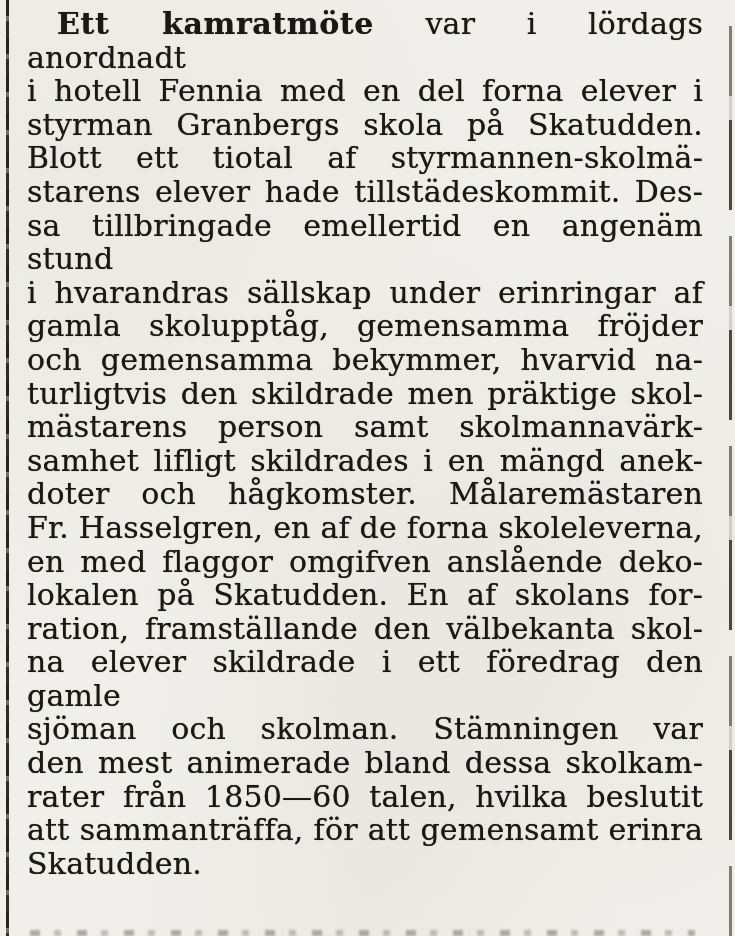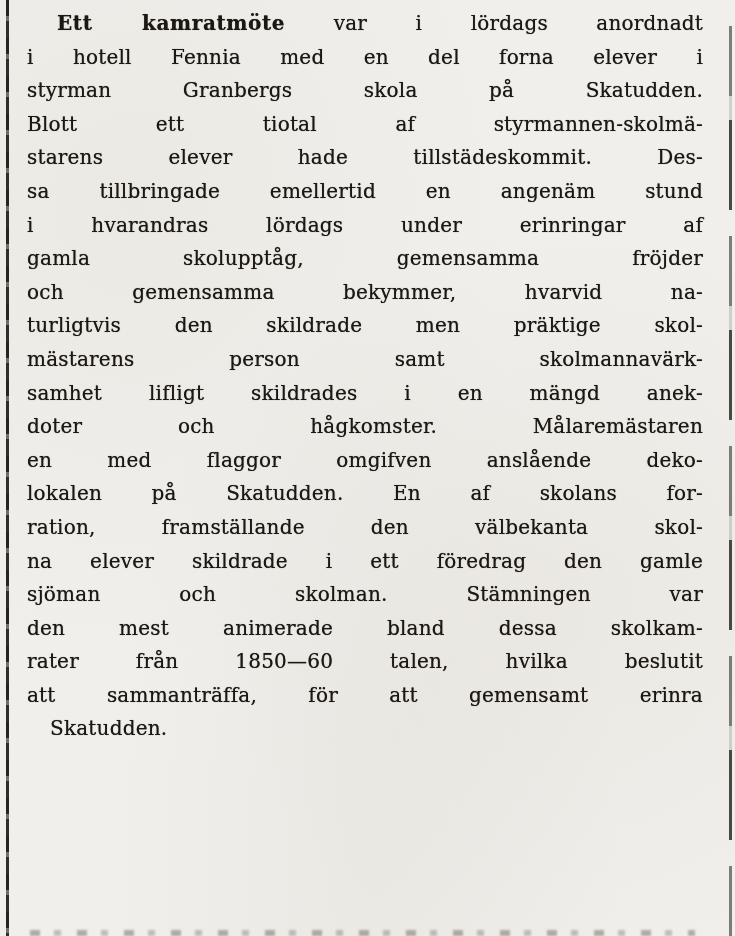--- a/index.html
+++ b/index.html
@@ -37,30 +37,30 @@
       rgba(34,30,26,0.80) 120px 210px);
   }
 
   .column {
     position: absolute;
     left: 27px; top: 7px;
     width: 676px;
   }
   .para { margin: 0; }
   .line {
-    font-size: 20px;
+    font-size: 30px;
     line-height: 33.6px;
     color: #1b1713;
     text-align: justify;
     text-align-last: justify;
     text-shadow: 0 0 0.7px rgba(27,23,19,0.75);
     letter-spacing: 0.2px;
   }
   .line.first { text-indent: 30px; }
-  .line.last  { text-align-last: left; margin-left: 23px; }
+  .line.last  { text-align-last: left; }
   .line b { font-weight: bold; letter-spacing: 0.6px; }
 
   
   .cutoff {
     position: absolute;
     left: 30px; right: 40px; bottom: 0;
     height: 6px;
     background: repeating-linear-gradient(90deg,
       rgba(70,62,54,0.38) 0 10px,
       transparent 10px 24px,
@@ -77,27 +77,28 @@
 
 <main class="column">
   <p class="para">
     </p>
     <div class="line first"><b>Ett kamratmöte</b><span> var i lördags anordnadt</span></div>
     <div class="line">i hotell Fennia med en del forna elever i</div>
     <div class="line">styrman Granbergs skola på Skatudden.</div>
     <div class="line">Blott ett tiotal af styrmannen-skolmä-</div>
     <div class="line">starens elever hade tillstädeskommit.  Des-</div>
     <div class="line">sa tillbringade emellertid en angenäm stund</div>
-    <div class="line">i hvarandras lördags under erinringar af</div>
+    <div class="line">i hvarandras sällskap under erinringar af</div>
     <div class="line">gamla skolupptåg, gemensamma fröjder</div>
     <div class="line">och gemensamma bekymmer, hvarvid na-</div>
     <div class="line">turligtvis den skildrade men präktige skol-</div>
     <div class="line">mästarens person samt skolmannavärk-</div>
     <div class="line">samhet lifligt skildrades i en mängd anek-</div>
     <div class="line">doter och hågkomster.  Målaremästaren</div>
+    <div class="line">Fr. Hasselgren, en af de forna skoleleverna,</div>
     <div class="line">en med flaggor omgifven anslående deko-</div>
     <div class="line">lokalen på Skatudden.  En af skolans for-</div>
     <div class="line">ration, framställande den välbekanta skol-</div>
     <div class="line">na elever skildrade i ett föredrag den gamle</div>
     <div class="line">sjöman och skolman.  Stämningen var</div>
     <div class="line">den mest animerade bland dessa skolkam-</div>
     <div class="line">rater från 1850—60 talen, hvilka beslutit</div>
     <div class="line">att sammanträffa, för att gemensamt erinra</div>
     <div class="line last">Skatudden.</div>
   <p></p>

